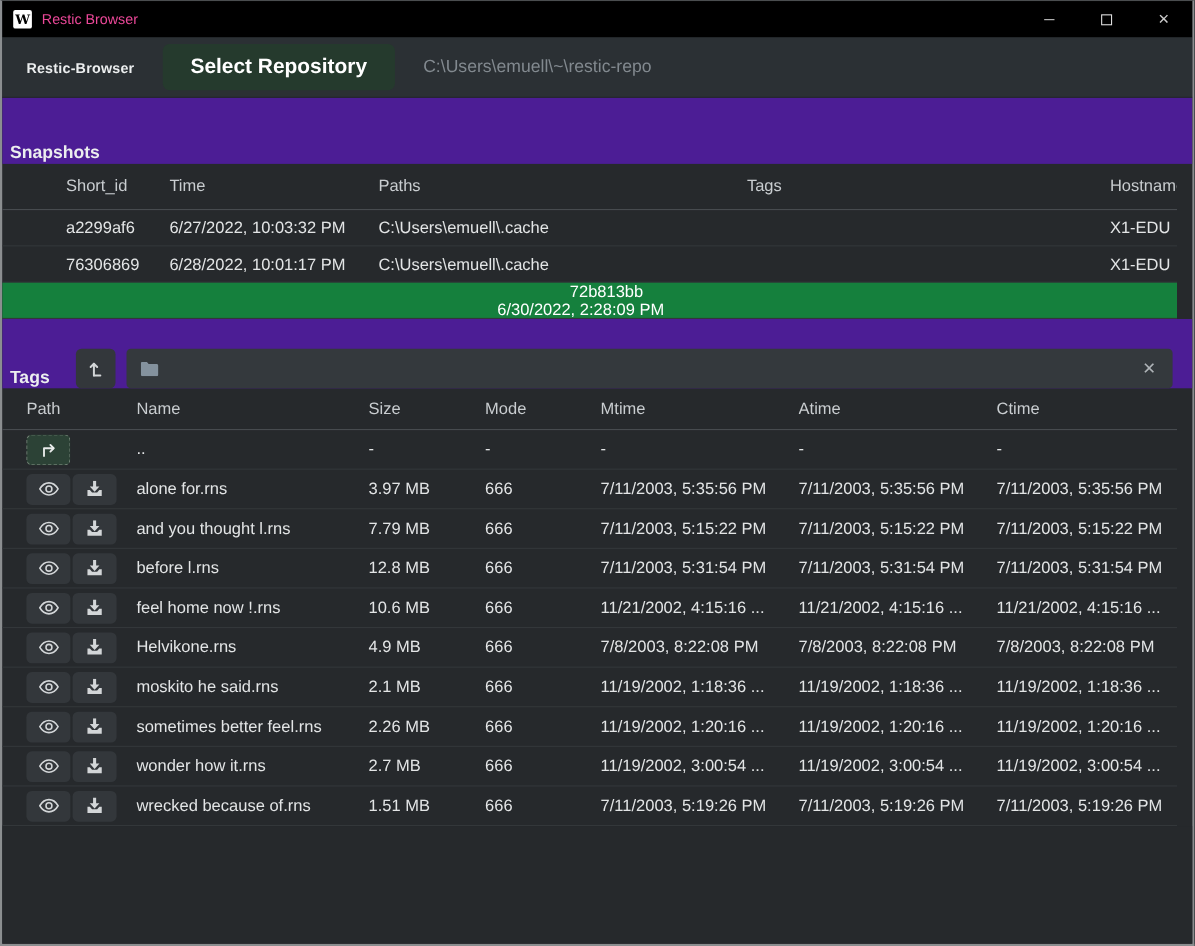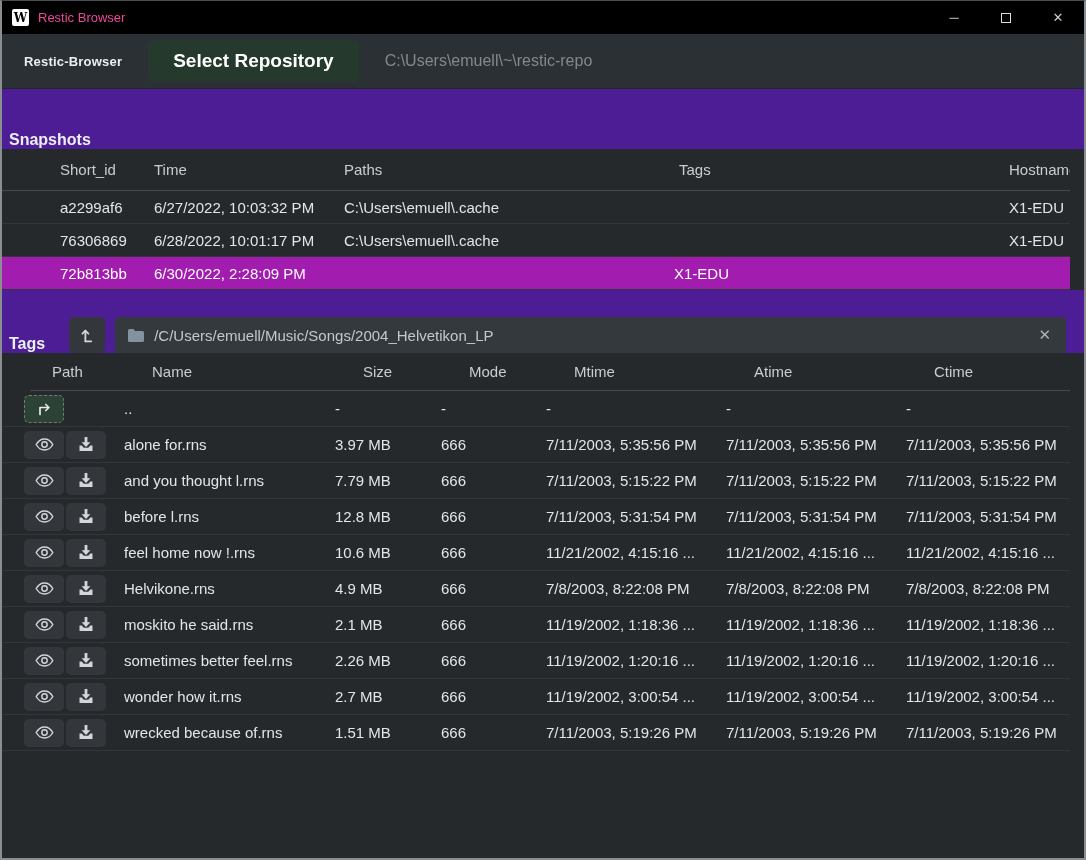--- a/index.html
+++ b/index.html
@@ -35,36 +35,36 @@
   
   .thead { display:flex; align-items:center; color:#c9cdd0; font-size:15px;
            margin-right:14px; padding-left:22px; border-bottom:1px solid #474b4f; flex:none; }
   .cell { overflow:hidden; white-space:nowrap; text-overflow:clip; padding-right:8px; }
 
   
   .col-s0{width:94px;margin-left:36px;} .col-s1{width:190px;} .col-s2{width:335px;} .col-s3{width:330px;} .col-s4{flex:1;}
   .snap-head { height:42px; }
   .snap-row { height:33px; display:flex; align-items:center; margin-right:14px; padding-left:22px;
               border-bottom:1px solid #33373a; color:#e3e5e6; font-size:15px; cursor:default; }
-  .snap-row.selected { background:#a21caf; color:#fff; }
+  .snap-row.selected { background:#15803d; color:#fff;flex-direction:column; }
 
   
   .band-files { height:63px; padding-right:18px; }
   .up-btn { width:36px; height:36px; margin-left:24px; background:#33373b; border:none;
             border-radius:5px; display:flex; align-items:center; justify-content:center; cursor:pointer; flex:none; }
   .path-box { flex:1; height:36px; margin-left:10px; background:#34393d; border-radius:4px;
               display:flex; align-items:center; padding:0 13px; }
   .path-text { color:#c3c8cc; font-size:15px; margin-left:10px; overflow:hidden; white-space:nowrap; }
   .clear-btn { margin-left:auto; background:none; border:none; color:#aeb3b7; font-size:15px;
                cursor:pointer; padding:0 2px; }
 
   
   .col-f0{width:100px;} .col-f1{width:211px;} .col-f2{width:106px;} .col-f3{width:105px;}
   .col-f4{width:180px;} .col-f5{width:180px;} .col-f6{flex:1;}
-  .files-head { height:38px;margin-left:28px; }
+  .files-head { height:38px; }
   .file-row { height:36px; display:flex; align-items:center; margin-right:14px; padding-left:22px;
               border-bottom:1px solid #33373a; color:#e3e5e6; font-size:15px; }
   .actions { width:100px; display:flex; gap:2px; flex:none; }
   .act-btn { width:40px; height:28px; background:#33373b; border:none; border-radius:5px;
              display:flex; align-items:center; justify-content:center; cursor:pointer; }
   .parent-btn { width:40px; height:28px; background:#2c4236; border:1px dashed #6e7f72; border-radius:5px;
                 display:flex; align-items:center; justify-content:center; cursor:pointer; }
   .filler { flex:1; background:#26292c; }
   .icon { display:flex; align-items:center; justify-content:center; }
 </style>
@@ -138,21 +138,20 @@
             <path d="M3.2 6.3 6 3.5l2.8 2.8"></path>
         </svg>
       </span>
     </button>
     <div class="path-box">
       <span class="icon">
         <svg width="16" height="13" viewBox="0 0 16 13">
             <path d="M0 1.5A1.5 1.5 0 0 1 1.5 0h4l1.6 2H14.5A1.5 1.5 0 0 1 16 3.5v8a1.5 1.5 0 0 1-1.5 1.5h-13A1.5 1.5 0 0 1 0 11.5z" fill="#84929e"></path>
           </svg>
       </span>
-      <span class="path-text">/C/Users/emuell/Music/Songs/2004_Helvetikon_LP</span>
       <button class="clear-btn">
         <span>✕</span>
       </button>
     </div>
   </div>
 
   <div class="thead files-head" id="file-cols">
       <div class="cell col-f0">Path</div>
       <div class="cell col-f1">Name</div>
       <div class="cell col-f2">Size</div>

